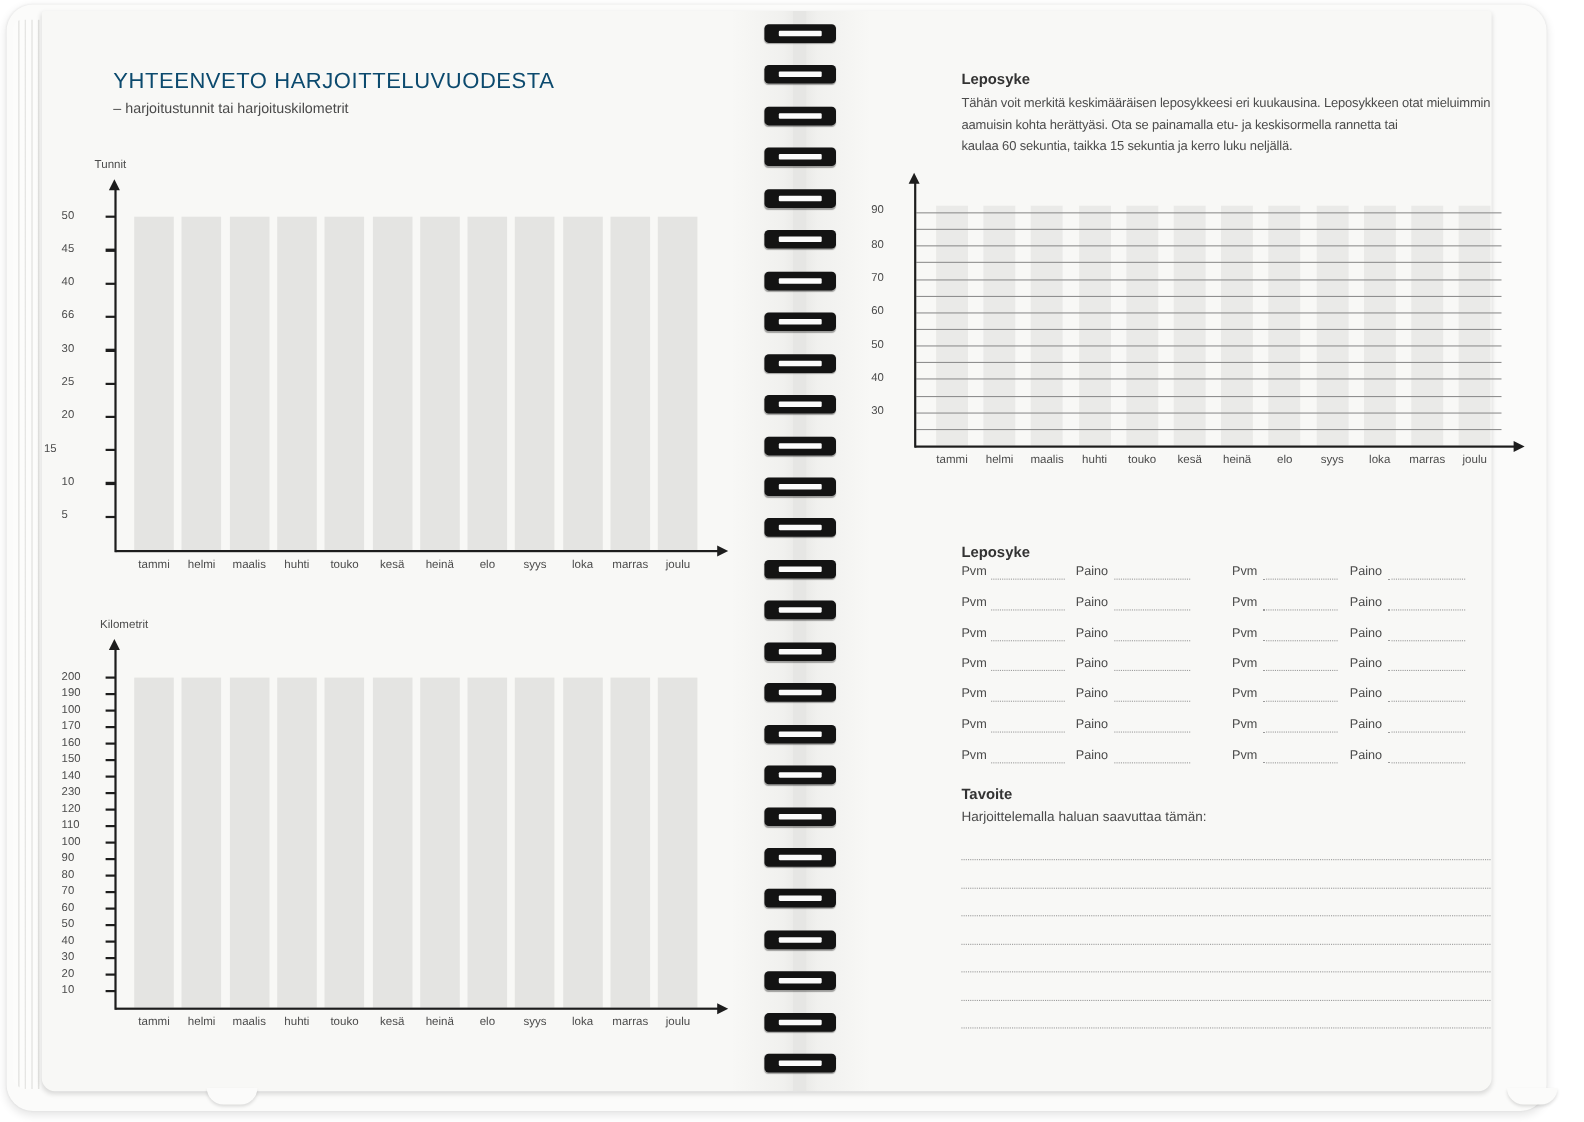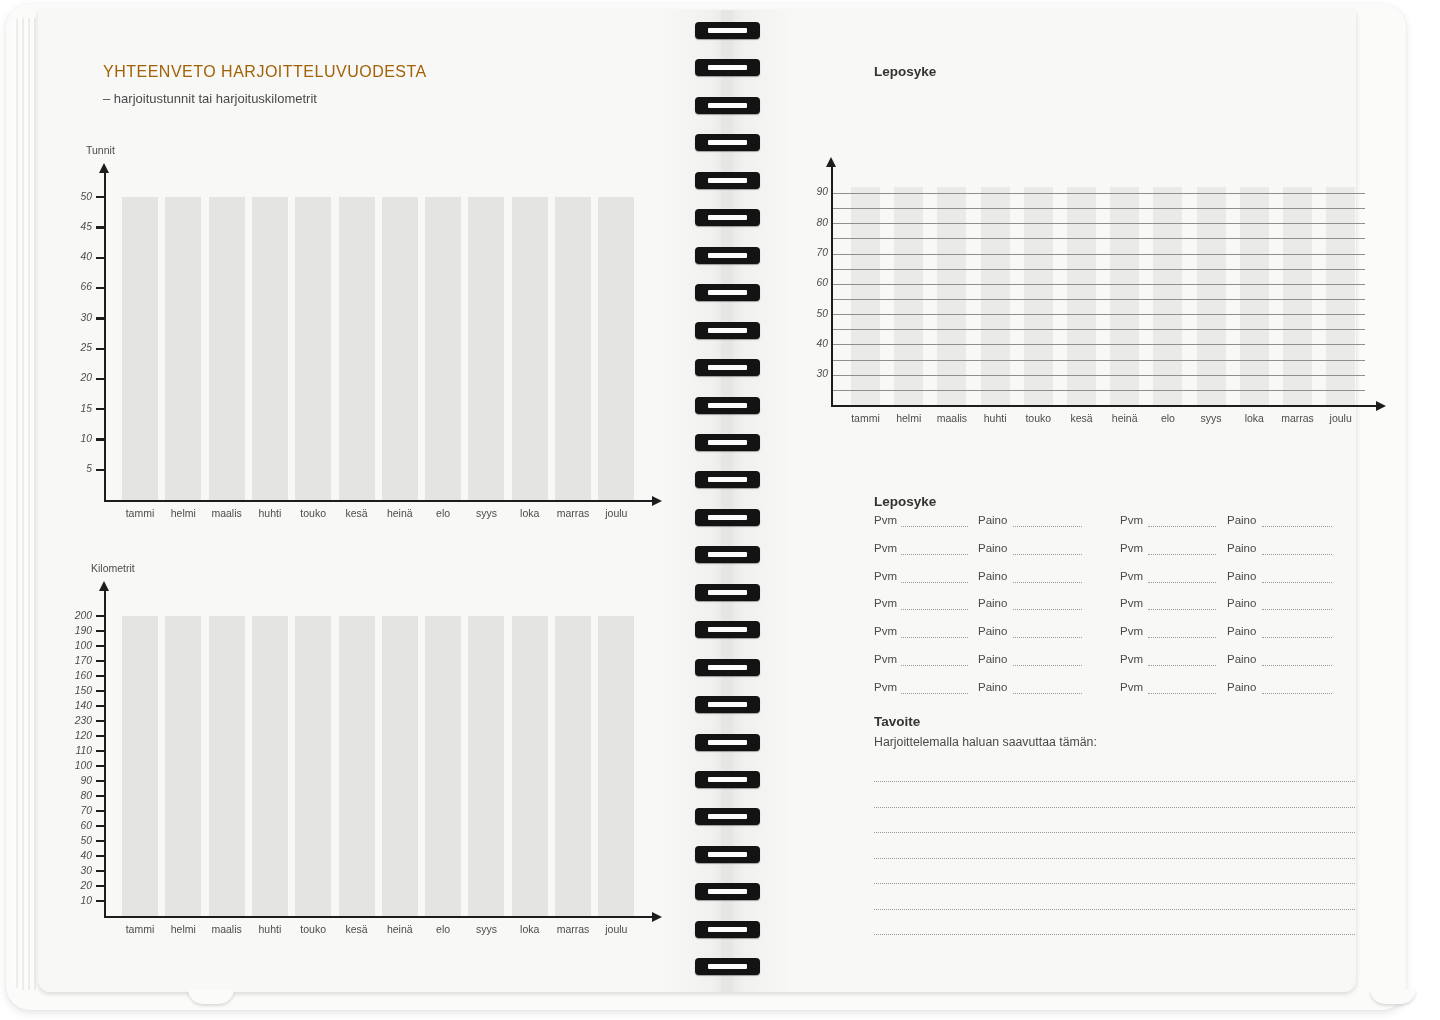--- a/index.html
+++ b/index.html
@@ -30,30 +30,30 @@
     background:linear-gradient(90deg, rgba(100,100,95,0) 0%, rgba(100,100,95,0.05) 38%,
       rgba(100,100,95,0.11) 50%, rgba(100,100,95,0.05) 62%, rgba(100,100,95,0) 100%);
   }
   .spine-strip{position:absolute;left:721px;top:10px;width:12px;height:982px;background:#e6e6e4;}
   .notch{position:absolute;width:46px;height:15px;background:#fbfbfa;
     border-radius:0 0 22px 22px;box-shadow:0 2px 3px rgba(0,0,0,0.13);}
   .ring{position:absolute;left:695px;width:65px;height:17px;background:#131313;
     border-radius:4px;box-shadow:0 1px 1px rgba(0,0,0,0.35);}
   .ring .slot{position:absolute;left:13px;right:13px;top:6px;height:5px;background:#fcfcfc;border-radius:1px;}
 
-  .page-title{position:absolute;left:103px;top:63px;font-size:16px;letter-spacing:0.5px;color:#a16207;}
+  .page-title{position:absolute;left:103px;top:63px;font-size:20px;letter-spacing:0.5px;color:#0c4a6e;}
   .page-subtitle{position:absolute;left:103px;top:91px;font-size:13px;color:#4a4a4a;}
   .section-heading{position:absolute;font-size:13.5px;font-weight:bold;color:#333333;}
   .body-text{position:absolute;font-size:11.8px;letter-spacing:-0.15px;line-height:19.5px;color:#4c4c4c;white-space:pre-line;width:510px;}
 
   .axis{position:absolute;background:#1d1d1d;}
   .arrow-up{position:absolute;width:0;height:0;border-left:5px solid transparent;border-right:5px solid transparent;border-bottom:10px solid #1d1d1d;}
   .arrow-right{position:absolute;width:0;height:0;border-top:5px solid transparent;border-bottom:5px solid transparent;border-left:10px solid #1d1d1d;}
   .tick-mark{position:absolute;background:#1d1d1d;height:2.4px;}
-  .tick-label{position:absolute;font-size:10.3px;color:#4c4c4c;text-align:right;width:36px;font-style:italic;}
+  .tick-label{position:absolute;font-size:10.3px;color:#4c4c4c;text-align:left;width:36px;}
   .cat-label{position:absolute;font-size:10.5px;color:#4c4c4c;text-align:center;width:56px;}
   .chart-bar{position:absolute;}
   .gridline{position:absolute;height:1px;background:#8f8f8f;}
   .chart-ylabel{position:absolute;font-size:10.5px;color:#4c4c4c;}
 
   .painoni-row{position:absolute;height:20px;width:462px;}
   .field-label{position:absolute;top:0;font-size:11.5px;color:#4a4a4a;}
   .dotted-line{position:absolute;top:12px;height:0;border-bottom:1px dotted #9b9b9b;}
   .dotted-rule{position:absolute;height:0;border-bottom:1px dotted #9b9b9b;width:481px;left:874px;}
   .tavoite-subtitle{position:absolute;left:874px;top:735px;font-size:12.3px;color:#4a4a4a;}
@@ -67,20 +67,23 @@
   <div class="sheet"></div>
   <div class="gutter-shade"></div>
   <div class="spine-strip"></div>
   <div class="notch" style="left:188px;top:989px;"></div>
   <div class="notch" style="left:1370px;top:989px;"></div>
 
   <div class="page-title">YHTEENVETO HARJOITTELUVUODESTA</div>
   <div class="page-subtitle">– harjoitustunnit tai harjoituskilometrit</div>
 
   <div class="section-heading" style="left:874px;top:64px;">Leposyke</div>
+  <div class="body-text" style="left:874px;top:84px;">Tähän voit merkitä keskimääräisen leposykkeesi eri kuukausina. Leposykkeen otat mieluimmin
+aamuisin kohta herättyäsi. Ota se painamalla etu- ja keskisormella rannetta tai
+kaulaa 60 sekuntia, taikka 15 sekuntia ja kerro luku neljällä.</div>
 
   <div class="section-heading" style="left:874px;top:494px;">Leposyke</div>
   <div id="painoni-rows">
       <div class="painoni-row" style="left: 874px; top: 514px; position: absolute;">
         <span class="field-label" style="left: 0px;">Pvm</span>
         <span class="dotted-line" style="left: 27px; width: 67px;"></span>
         <span class="field-label" style="left: 104px;">Paino</span>
         <span class="dotted-line" style="left: 139px; width: 69px;"></span>
         <span class="field-label" style="left: 246px;">Pvm</span>
         <span class="dotted-line" style="left: 274px; width: 68px;"></span>
@@ -188,21 +191,21 @@
       <span class="cat-label" style="left: 588.3px; top: 507px;">joulu</span>
       <div class="axis" style="left: 104px; top: 171px; width: 2px; height: 331px;"></div>
       <div class="arrow-up" style="left: 99px; top: 163px;"></div>
       <div class="axis" style="left: 105px; top: 500px; width: 549px; height: 2px;"></div>
       <div class="arrow-right" style="left: 652px; top: 496px;"></div>
       <div class="tick-mark" style="left: 96px; top: 468.7px; width: 9px;"></div>
       <span class="tick-label" style="left: 56px; top: 463.2px;">5</span>
       <div class="tick-mark" style="left: 96px; top: 438.4px; width: 9px;"></div>
       <span class="tick-label" style="left: 56px; top: 432.9px;">10</span>
       <div class="tick-mark" style="left: 96px; top: 408.1px; width: 9px;"></div>
-      <span class="tick-label" style="left: 56px; top: 402.6px;">15</span>
+      <span class="tick-label" style="left: 40px; top: 402.6px;">15</span>
       <div class="tick-mark" style="left: 96px; top: 377.8px; width: 9px;"></div>
       <span class="tick-label" style="left: 56px; top: 372.3px;">20</span>
       <div class="tick-mark" style="left: 96px; top: 347.5px; width: 9px;"></div>
       <span class="tick-label" style="left: 56px; top: 342px;">25</span>
       <div class="tick-mark" style="left: 96px; top: 317.2px; width: 9px;"></div>
       <span class="tick-label" style="left: 56px; top: 311.7px;">30</span>
       <div class="tick-mark" style="left: 96px; top: 286.9px; width: 9px;"></div>
       <span class="tick-label" style="left: 56px; top: 281.4px;">66</span>
       <div class="tick-mark" style="left: 96px; top: 256.6px; width: 9px;"></div>
       <span class="tick-label" style="left: 56px; top: 251.1px;">40</span>

